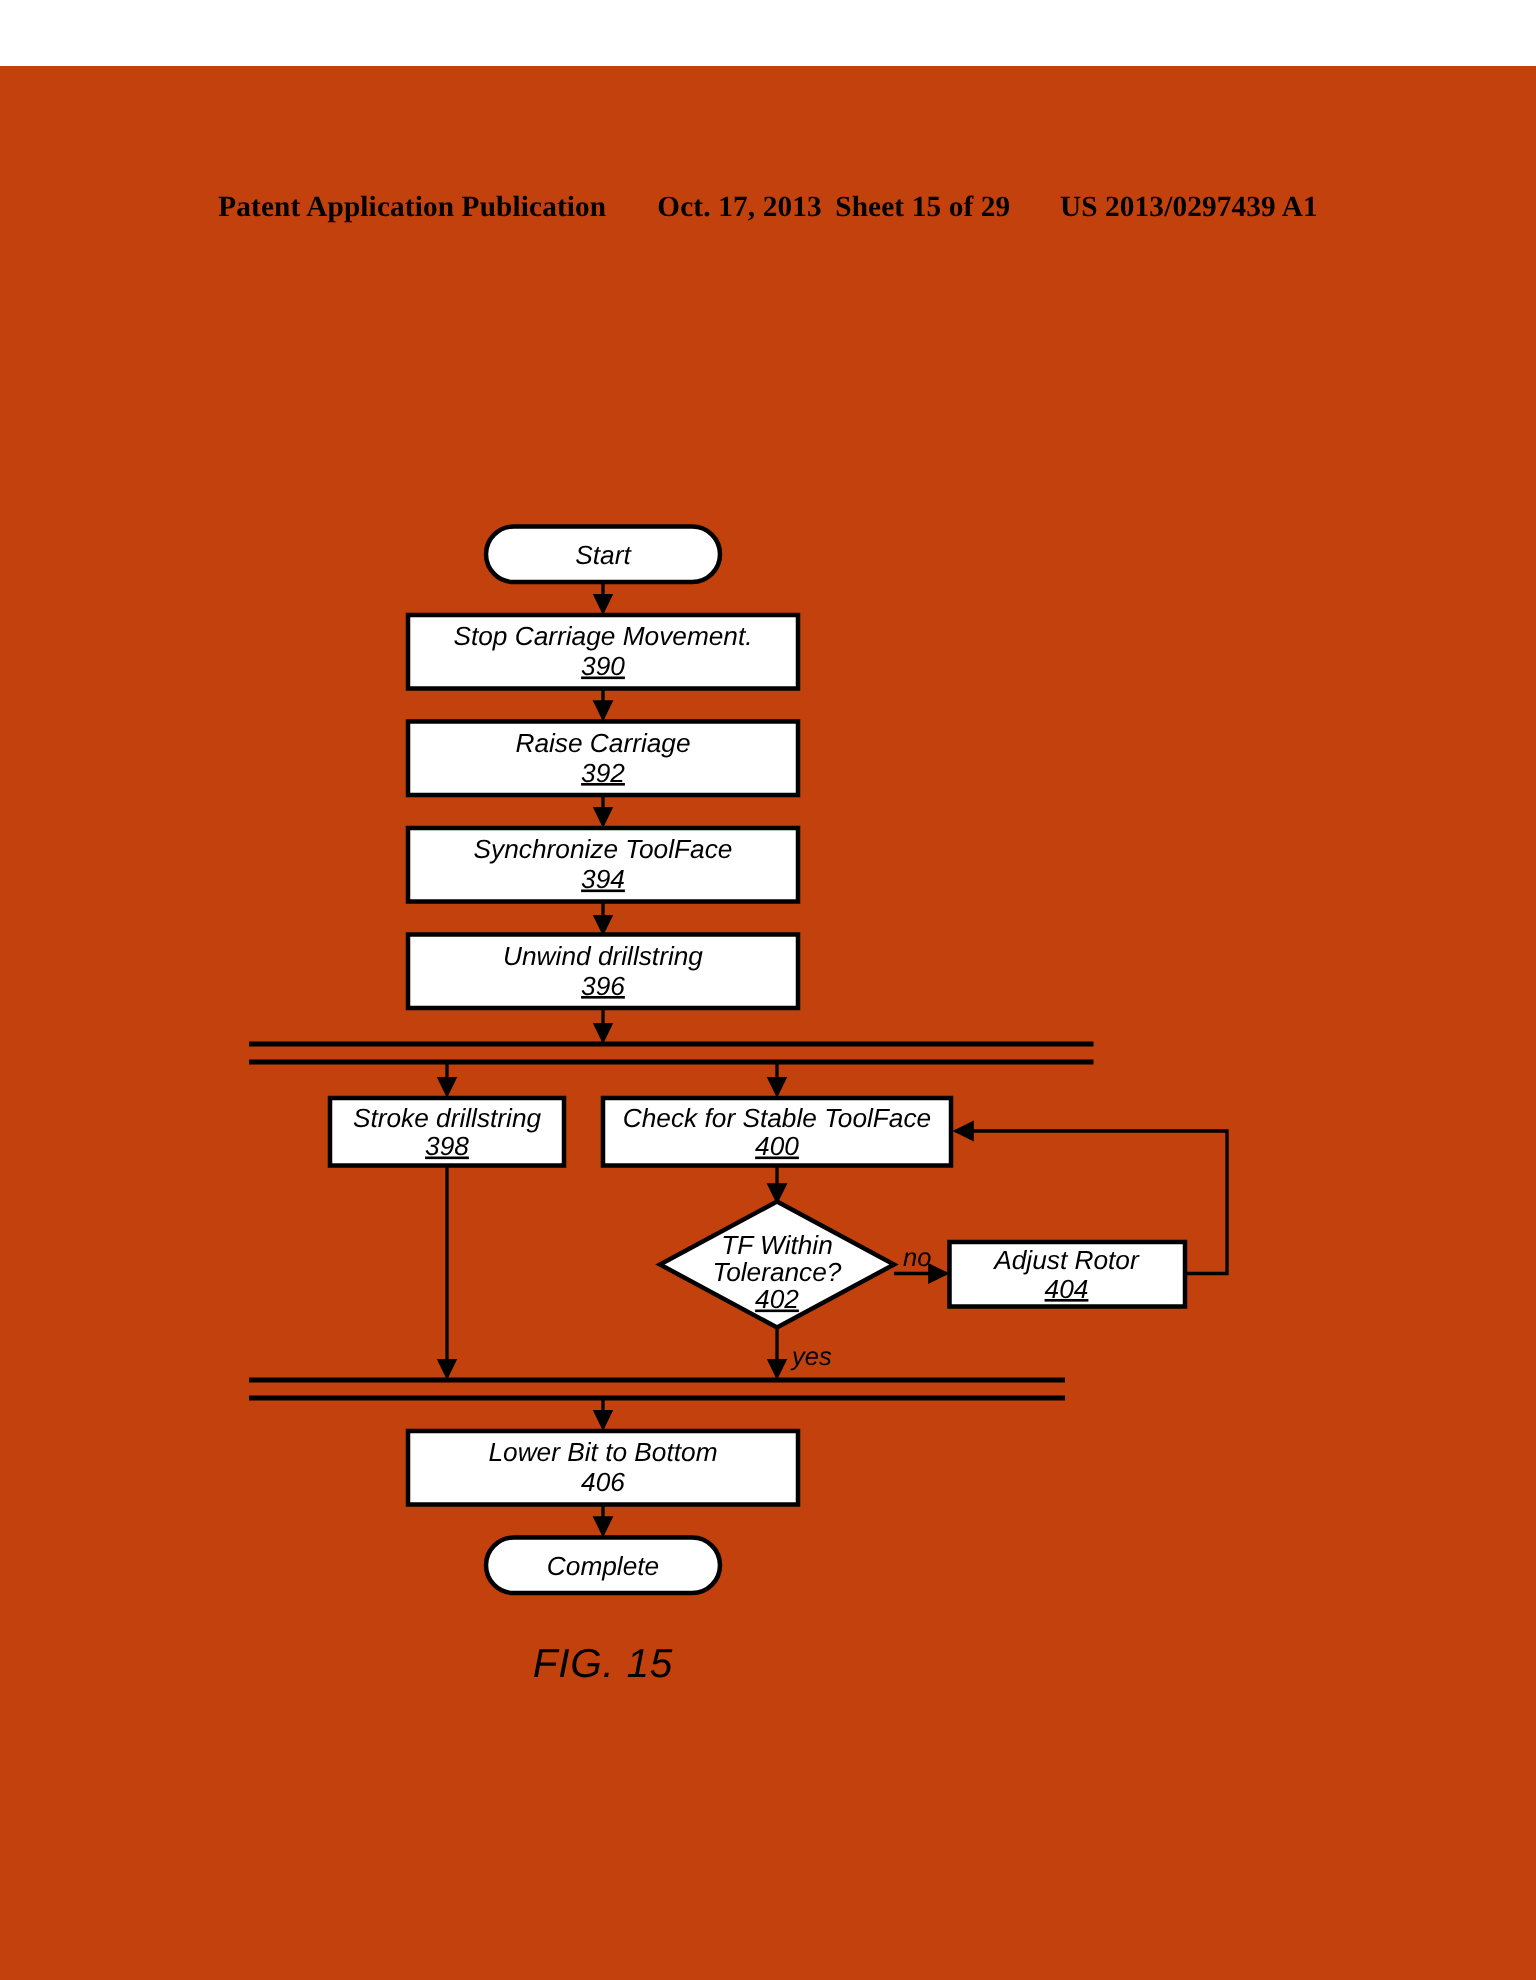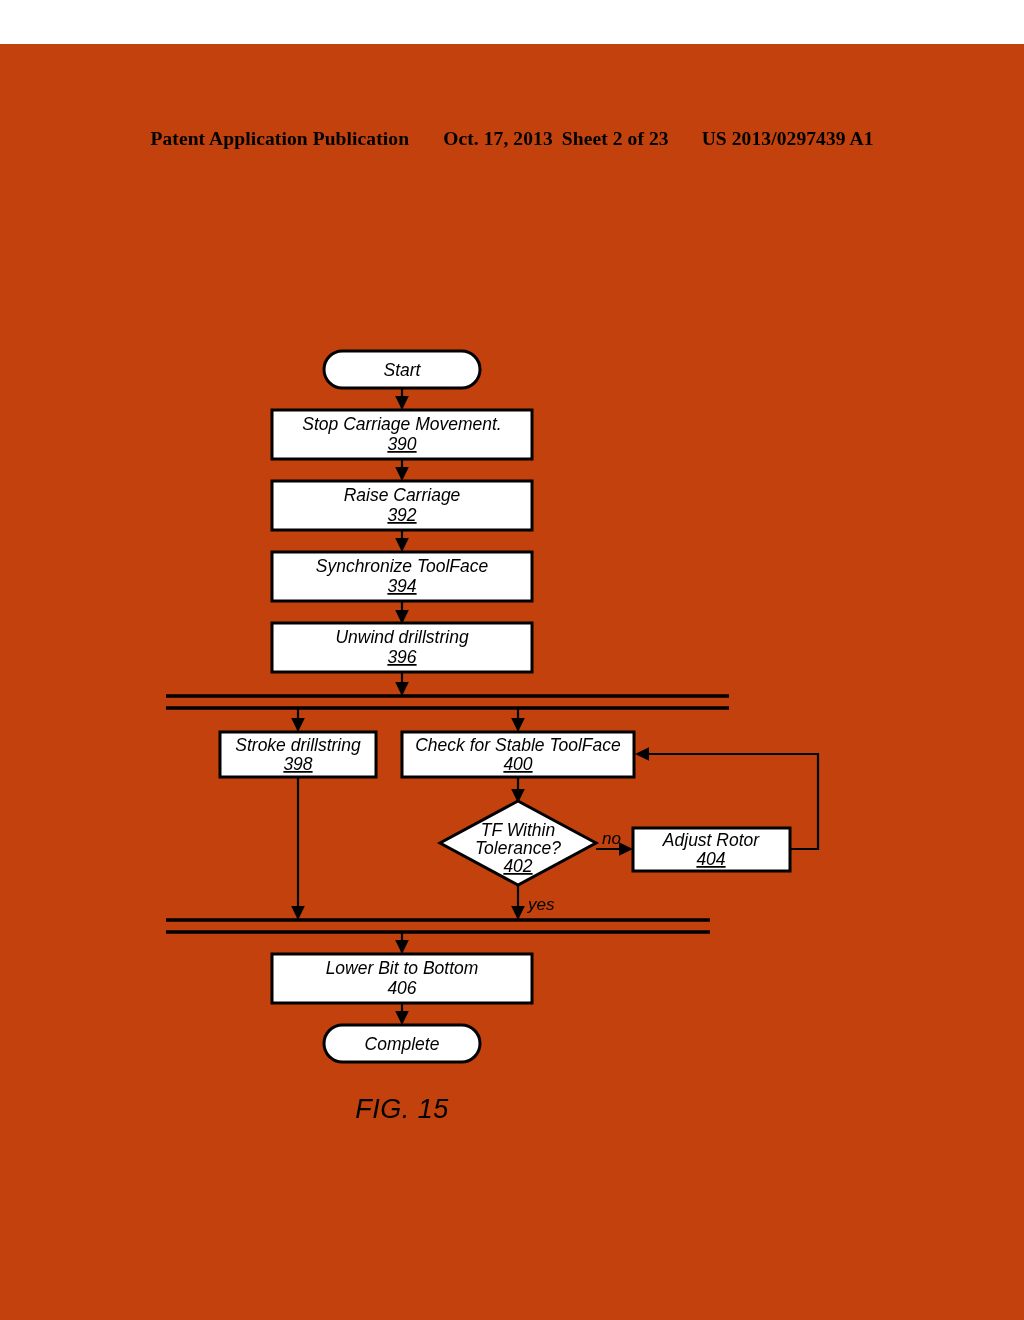--- a/index.html
+++ b/index.html
@@ -92,21 +92,21 @@
   }
 </style>
 </head>
 <body>
 
 <div id="page">
 
   <div id="header">
     <span class="h-pub">Patent Application Publication</span>
     <span class="h-date">Oct. 17, 2013</span>
-    <span class="h-sheet">Sheet 2 of 23</span>
+    <span class="h-sheet">Sheet 15 of 29</span>
     <span class="h-num">US 2013/0297439 A1</span>
   </div>
 
   <div id="figure">
   <svg width="1024" height="1320" viewBox="0 0 1024 1320" xmlns="http://www.w3.org/2000/svg">
     <defs>
       <marker id="arrow" viewBox="0 0 12 12" refX="9.5" refY="6" markerWidth="7" markerHeight="7" orient="auto-start-reverse">
         <path d="M 0 0.6 L 11 6 L 0 11.4 z" fill="#000000"></path>
       </marker>
     </defs>

